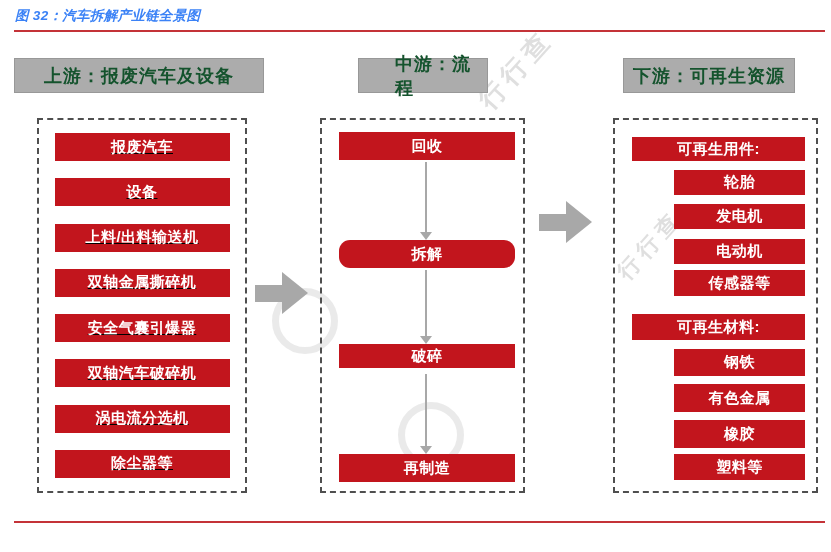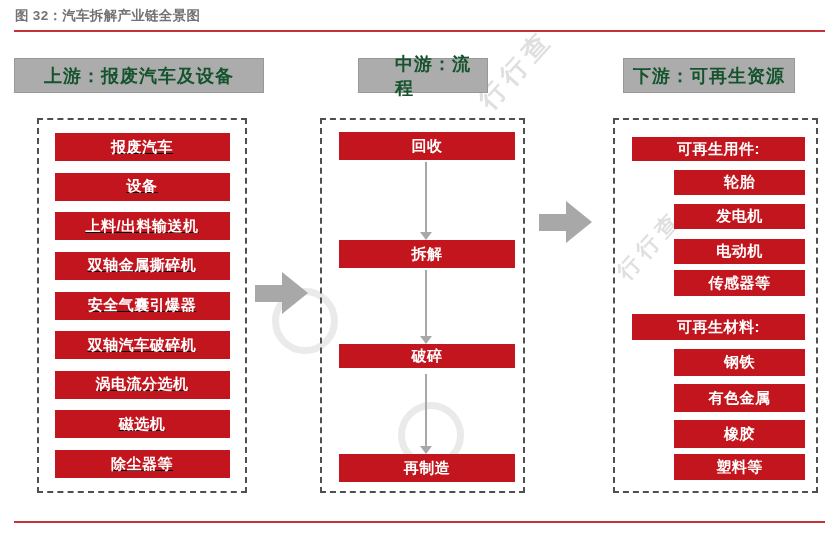--- a/index.html
+++ b/index.html
@@ -1,20 +1,20 @@
 <!DOCTYPE html>
 <html><head>
 <meta charset="utf-8">
 <style>
   html,body{margin:0;padding:0;background:#fff;}
   body{font-family:"Liberation Sans","DejaVu Sans",sans-serif;}
   .page{position:relative;width:831px;height:552px;background:#ffffff;overflow:hidden;}
 
   
-  .fig-title{position:absolute;left:15px;top:7px;font-size:13.5px;font-weight:bold;color:#737373;letter-spacing:.3px;}
+  .fig-title{position:absolute;left:15px;top:7px;font-size:13.5px;font-weight:bold;color:#3b82f6;letter-spacing:.3px;font-style:italic;}
   .title-rule{position:absolute;left:14px;top:30px;width:811px;height:2px;background:#C43338;}
   .source-rule{position:absolute;left:14px;top:521px;width:811px;height:2px;background:#C43338;}
   .source-text{position:absolute;left:14px;top:528px;font-size:12.5px;font-weight:bold;color:#1a1a1a;letter-spacing:.3px;}
 
   
   .col-header{position:absolute;top:58px;height:35px;background:#ACACAC;border:1px solid #989898;
     box-sizing:border-box;color:#14532d;font-weight:bold;font-size:18px;display:flex;align-items:center;
     justify-content:center;letter-spacing:1px;}
   .hdr-up{left:14px;width:250px;}
   .hdr-mid{left:358px;width:130px;padding-left:36px;}
@@ -68,36 +68,35 @@
   <div class="col-header hdr-down">下游：可再生资源</div>
 
   <div class="panel panel-left">
     <div class="red-box">报废汽车</div>
     <div class="red-box">设备</div>
     <div class="red-box">上料/出料输送机</div>
     <div class="red-box">双轴金属撕碎机</div>
     <div class="red-box">安全气囊引爆器</div>
     <div class="red-box">双轴汽车破碎机</div>
     <div class="red-box">涡电流分选机</div>
-    <div class="red-box">磁选机</div>
     <div class="red-box">除尘器等</div>
   </div>
 
   <div class="big-arrow" style="left:255px;top:272px;">
     <div class="ba-shaft"></div>
     <div class="ba-head"></div>
   </div>
 
   <div class="panel panel-mid">
     <div class="red-box abs" style="left:17px;top:12px;width:176px;height:28px;">回收</div>
     <div class="v-arrow" style="top:42px;height:78px;">
       <div class="v-line"></div>
       <div class="v-head"></div>
     </div>
-    <div class="red-box abs" style="left:17px;top:120px;width:176px;height:28px;">拆解</div>
+    <div class="red-box abs" style="left:17px;top:120px;width:176px;height:28px;border-radius:11px;">拆解</div>
     <div class="v-arrow" style="top:150px;height:74px;">
       <div class="v-line"></div>
       <div class="v-head"></div>
     </div>
     <div class="red-box abs" style="left:17px;top:224px;width:176px;height:24px;">破碎</div>
     <div class="v-arrow" style="top:254px;height:80px;">
       <div class="v-line"></div>
       <div class="v-head"></div>
     </div>
     <div class="red-box abs" style="left:17px;top:334px;width:176px;height:28px;">再制造</div>

